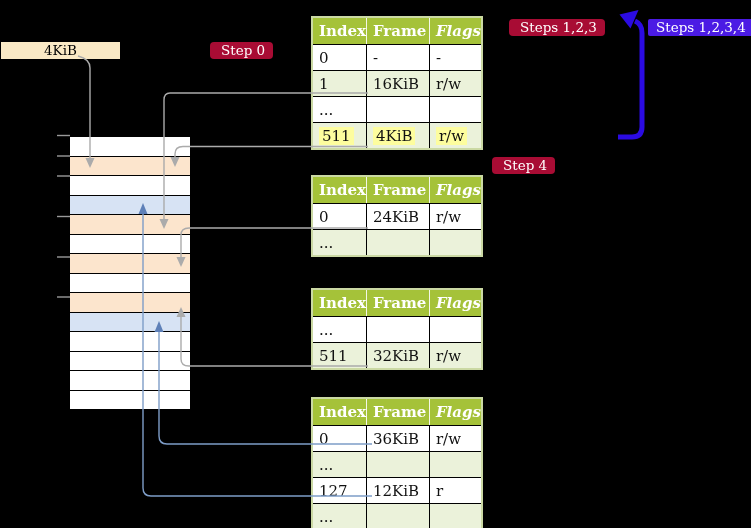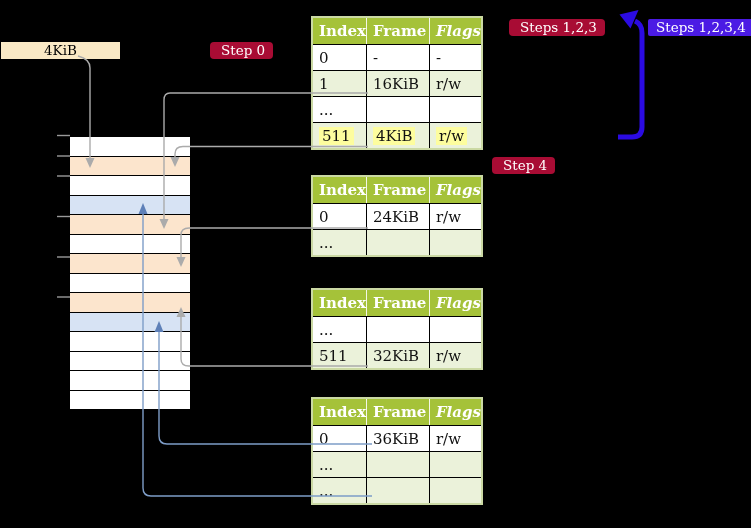--- a/index.html
+++ b/index.html
@@ -187,20 +187,25 @@
       <tr>
         <td><span>0</span></td>
         <td><span>36KiB</span></td>
         <td><span>r/w</span></td>
       </tr>
       <tr class="alt">
         <td><span>...</span></td>
         <td><span></span></td>
         <td><span></span></td>
       </tr>
+      <tr>
+        <td><span>127</span></td>
+        <td><span>12KiB</span></td>
+        <td><span>r</span></td>
+      </tr>
       <tr class="alt">
         <td><span>...</span></td>
         <td><span></span></td>
         <td><span></span></td>
       </tr>
     </tbody>
   </table>
 
   <svg id="overlay" width="751" height="528" viewBox="0 0 751 528">
 

